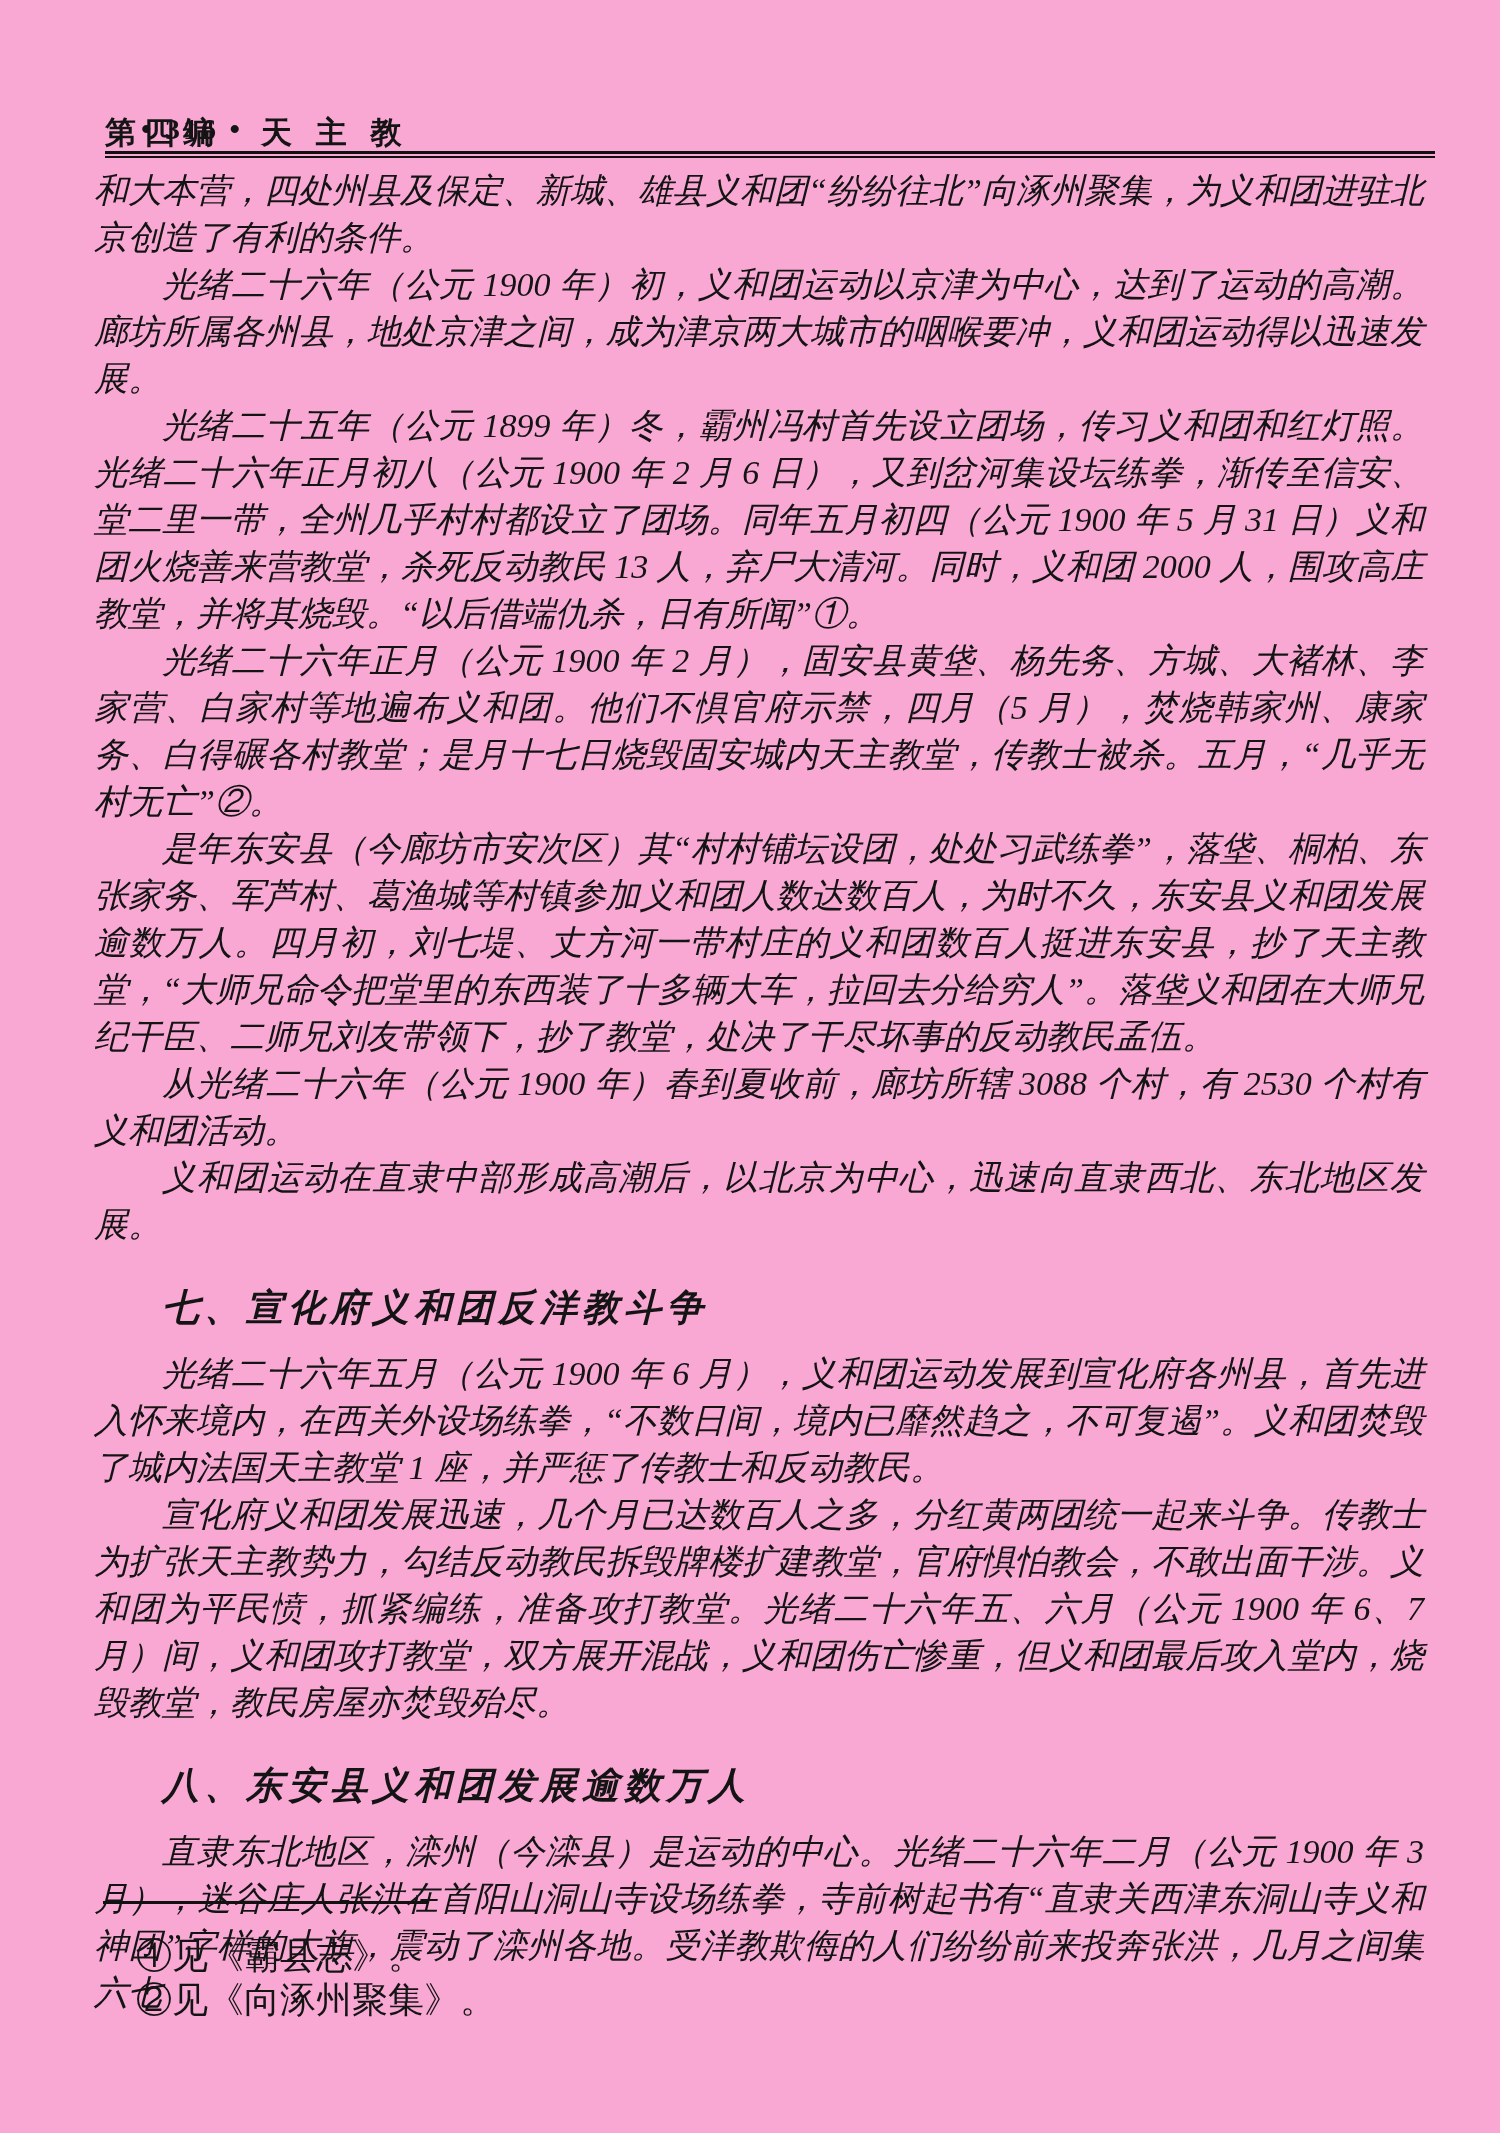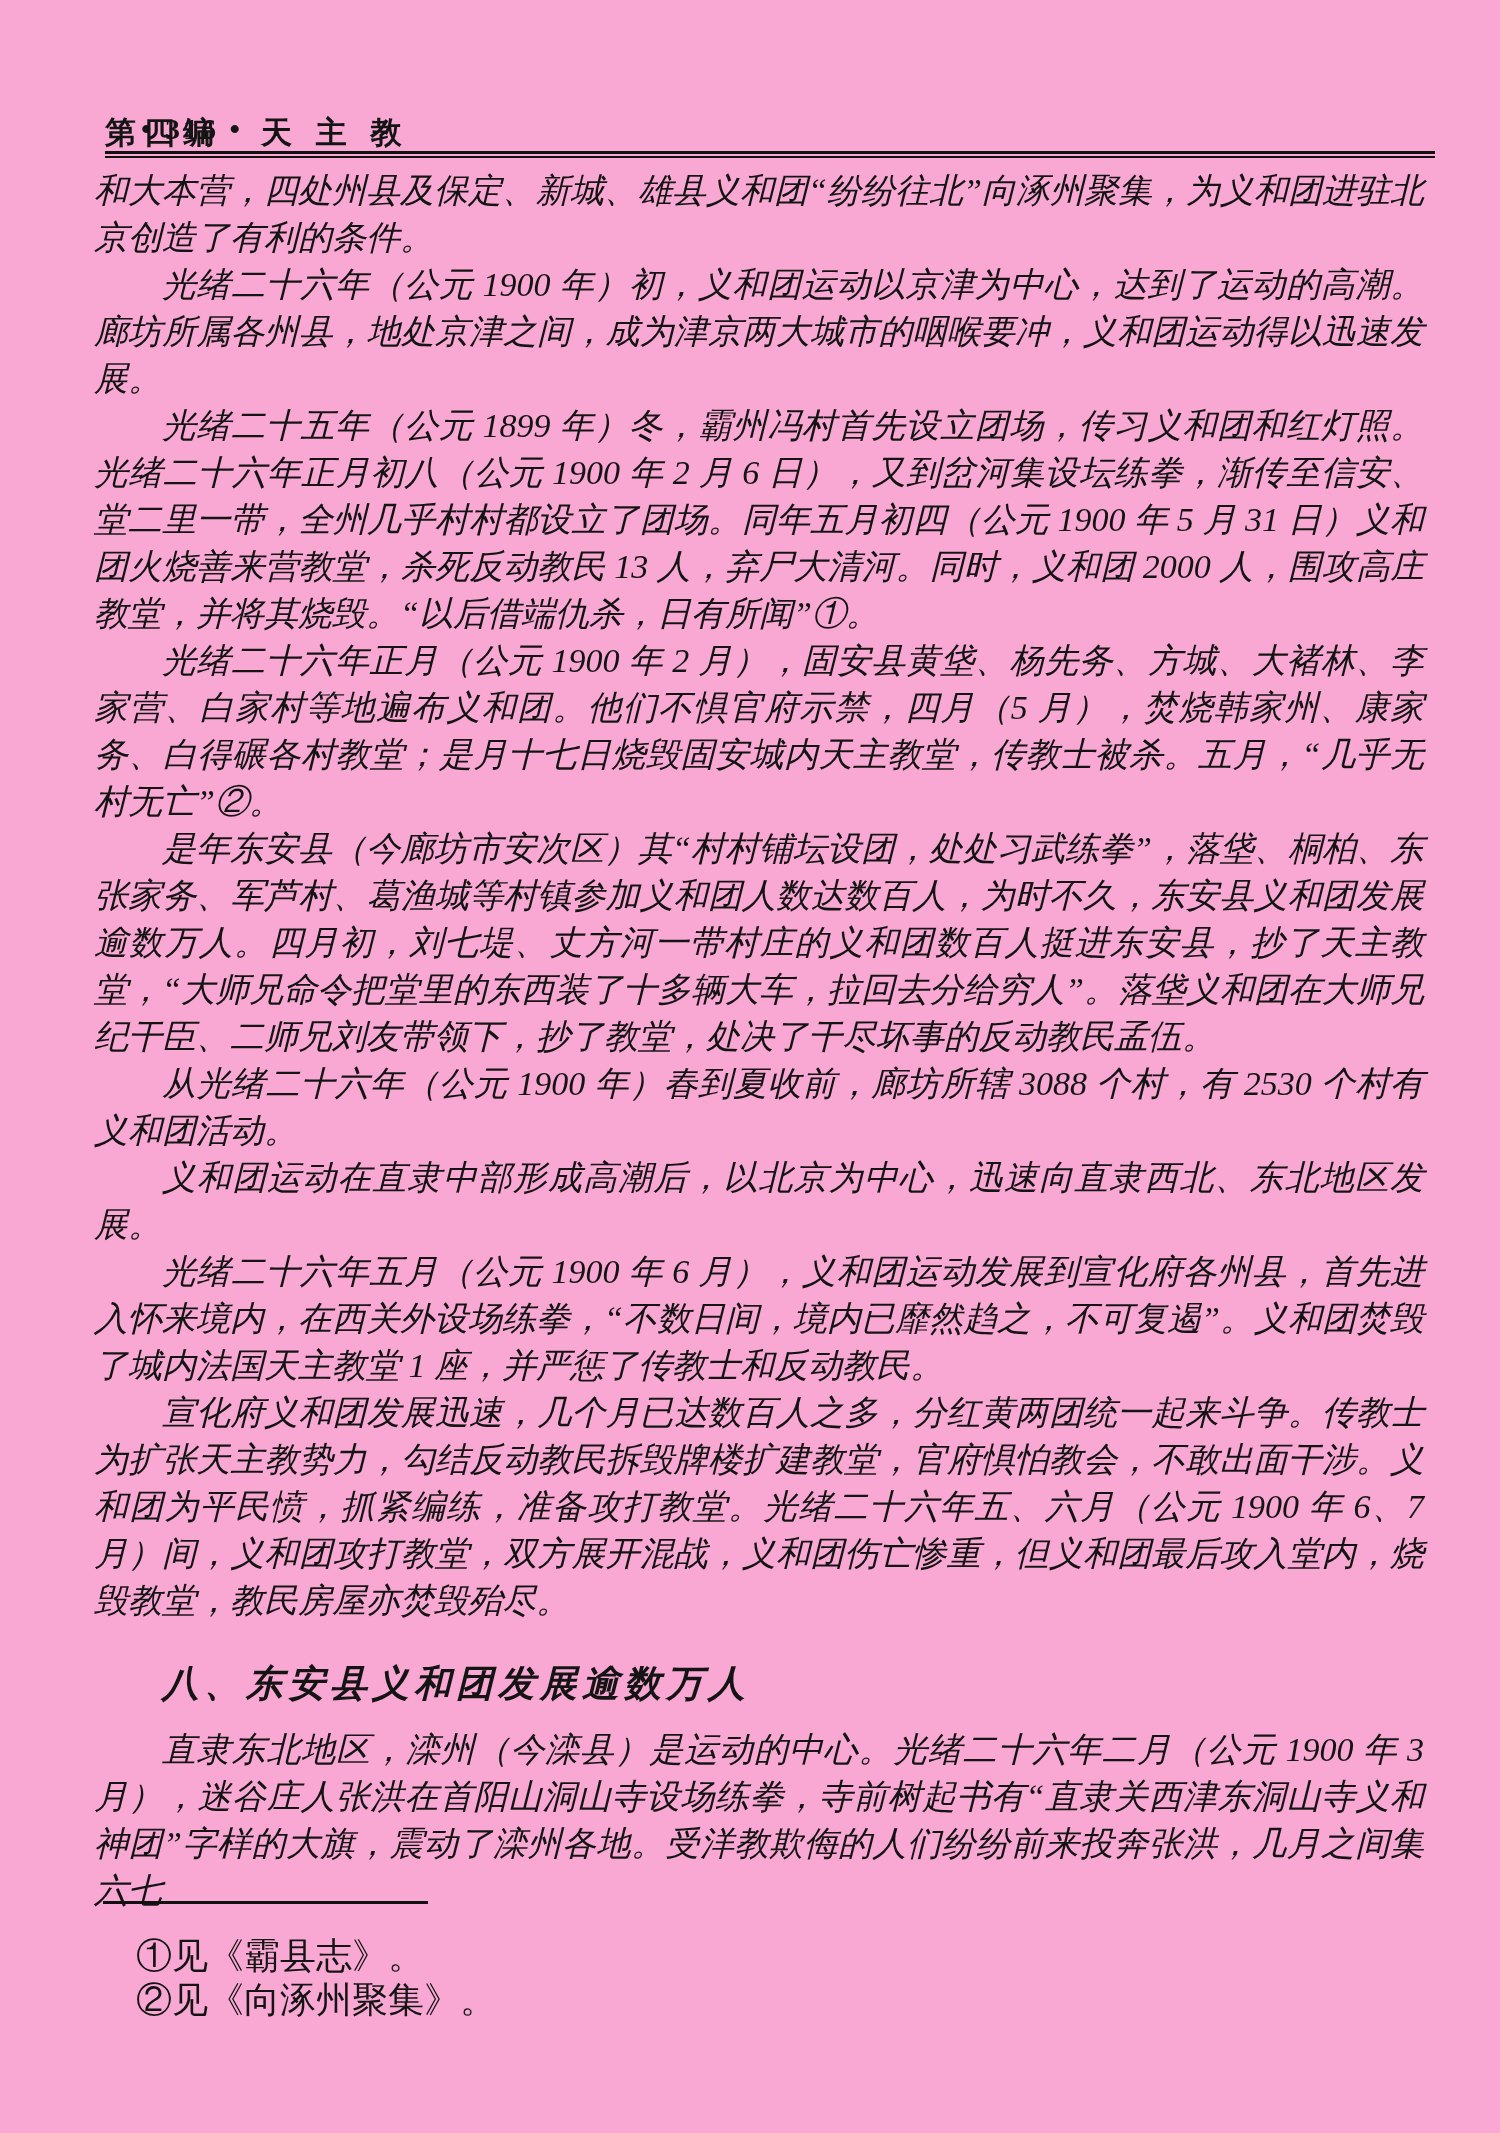--- a/index.html
+++ b/index.html
@@ -101,20 +101,21 @@
   </div>
   <div class="header-rule"></div>
   <main class="body-text">
       <p class="para">和大本营，四处州县及保定、新城、雄县义和团“纷纷往北”向涿州聚集，为义和团进驻北京创造了有利的条件。</p>
       <p class="para indent">光绪二十六年（公元 1900 年）初，义和团运动以京津为中心，达到了运动的高潮。廊坊所属各州县，地处京津之间，成为津京两大城市的咽喉要冲，义和团运动得以迅速发展。</p>
       <p class="para indent">光绪二十五年（公元 1899 年）冬，霸州冯村首先设立团场，传习义和团和红灯照。光绪二十六年正月初八（公元 1900 年 2 月 6 日），又到岔河集设坛练拳，渐传至信安、堂二里一带，全州几乎村村都设立了团场。同年五月初四（公元 1900 年 5 月 31 日）义和团火烧善来营教堂，杀死反动教民 13 人，弃尸大清河。同时，义和团 2000 人，围攻高庄教堂，并将其烧毁。“以后借端仇杀，日有所闻”①。</p>
       <p class="para indent">光绪二十六年正月（公元 1900 年 2 月），固安县黄垡、杨先务、方城、大褚林、李家营、白家村等地遍布义和团。他们不惧官府示禁，四月（5 月），焚烧韩家州、康家务、白得碾各村教堂；是月十七日烧毁固安城内天主教堂，传教士被杀。五月，“几乎无村无亡”②。</p>
       <p class="para indent">是年东安县（今廊坊市安次区）其“村村铺坛设团，处处习武练拳”，落垡、桐柏、东张家务、军芦村、葛渔城等村镇参加义和团人数达数百人，为时不久，东安县义和团发展逾数万人。四月初，刘七堤、丈方河一带村庄的义和团数百人挺进东安县，抄了天主教堂，“大师兄命令把堂里的东西装了十多辆大车，拉回去分给穷人”。落垡义和团在大师兄纪干臣、二师兄刘友带领下，抄了教堂，处决了干尽坏事的反动教民孟伍。</p>
       <p class="para indent">从光绪二十六年（公元 1900 年）春到夏收前，廊坊所辖 3088 个村，有 2530 个村有义和团活动。</p>
       <p class="para indent">义和团运动在直隶中部形成高潮后，以北京为中心，迅速向直隶西北、东北地区发展。</p>
+      <h2 class="section-heading">七、宣化府义和团反洋教斗争</h2>
       <p class="para indent">光绪二十六年五月（公元 1900 年 6 月），义和团运动发展到宣化府各州县，首先进入怀来境内，在西关外设场练拳，“不数日间，境内已靡然趋之，不可复遏”。义和团焚毁了城内法国天主教堂 1 座，并严惩了传教士和反动教民。</p>
       <p class="para indent">宣化府义和团发展迅速，几个月已达数百人之多，分红黄两团统一起来斗争。传教士为扩张天主教势力，勾结反动教民拆毁牌楼扩建教堂，官府惧怕教会，不敢出面干涉。义和团为平民愤，抓紧编练，准备攻打教堂。光绪二十六年五、六月（公元 1900 年 6、7 月）间，义和团攻打教堂，双方展开混战，义和团伤亡惨重，但义和团最后攻入堂内，烧毁教堂，教民房屋亦焚毁殆尽。</p>
       <h2 class="section-heading">八、东安县义和团发展逾数万人</h2>
       <p class="para indent">直隶东北地区，滦州（今滦县）是运动的中心。光绪二十六年二月（公元 1900 年 3 月），迷谷庄人张洪在首阳山洞山寺设场练拳，寺前树起书有“直隶关西津东洞山寺义和神团”字样的大旗，震动了滦州各地。受洋教欺侮的人们纷纷前来投奔张洪，几月之间集六七</p>
     </main>
   <div class="footnote-rule"></div>
   <div class="footnotes">
       <p class="fn">①见《霸县志》。</p>
       <p class="fn">②见《向涿州聚集》。</p>
     </div>

